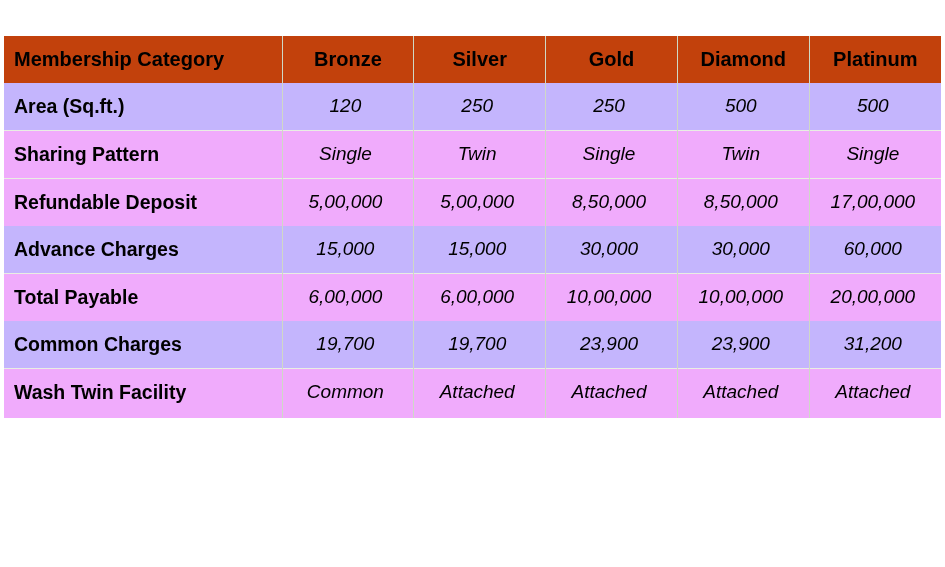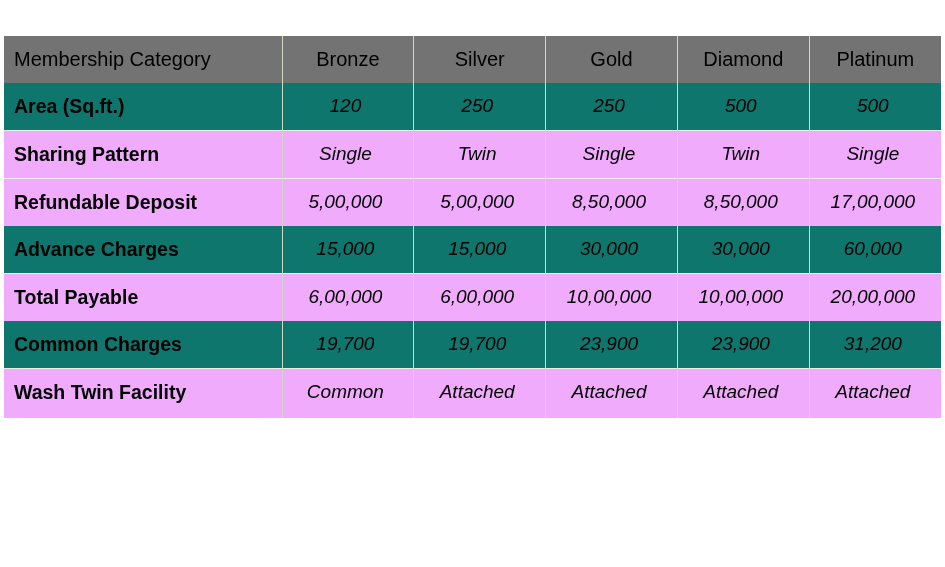--- a/index.html
+++ b/index.html
@@ -34,23 +34,23 @@
     padding: 9px 11px 10px 11px;
     border-left: 1px solid #cfd9c6;
     border-right: 1px solid #cfd9c6;
     border-top: none;
     border-bottom: none;
     vertical-align: middle;
     height: 28px;
   }
   
   thead th {
-    font-weight: normal;
+    font-weight: bold;
     font-size: 20px;
-    background: #737373;
+    background: #c2410c;
     border-bottom: 2px solid #6f9b4a;
     text-align: center;
     white-space: nowrap;
   }
   thead th.rowlabel {
     text-align: left;
     padding-left: 10px;
   }
   
   tbody th.rowlabel {
@@ -61,21 +61,21 @@
     font-size: 19.5px;
   }
   tbody td.value {
     text-align: center;
     white-space: nowrap;
     padding-right: 16px;
     font-style: italic;
   }
   tbody tr.shade th,
   tbody tr.shade td {
-    background: #0f766e;
+    background: #c4b5fd;
   }
   tbody tr.plain th,
   tbody tr.plain td {
     background: #f0abfc;
   }
   tbody tr.plain th,
   tbody tr.plain td { border-top: 1px solid #e9eee3; }
   
   table.membership th:first-child,
   table.membership td:first-child { border-left: none; }

